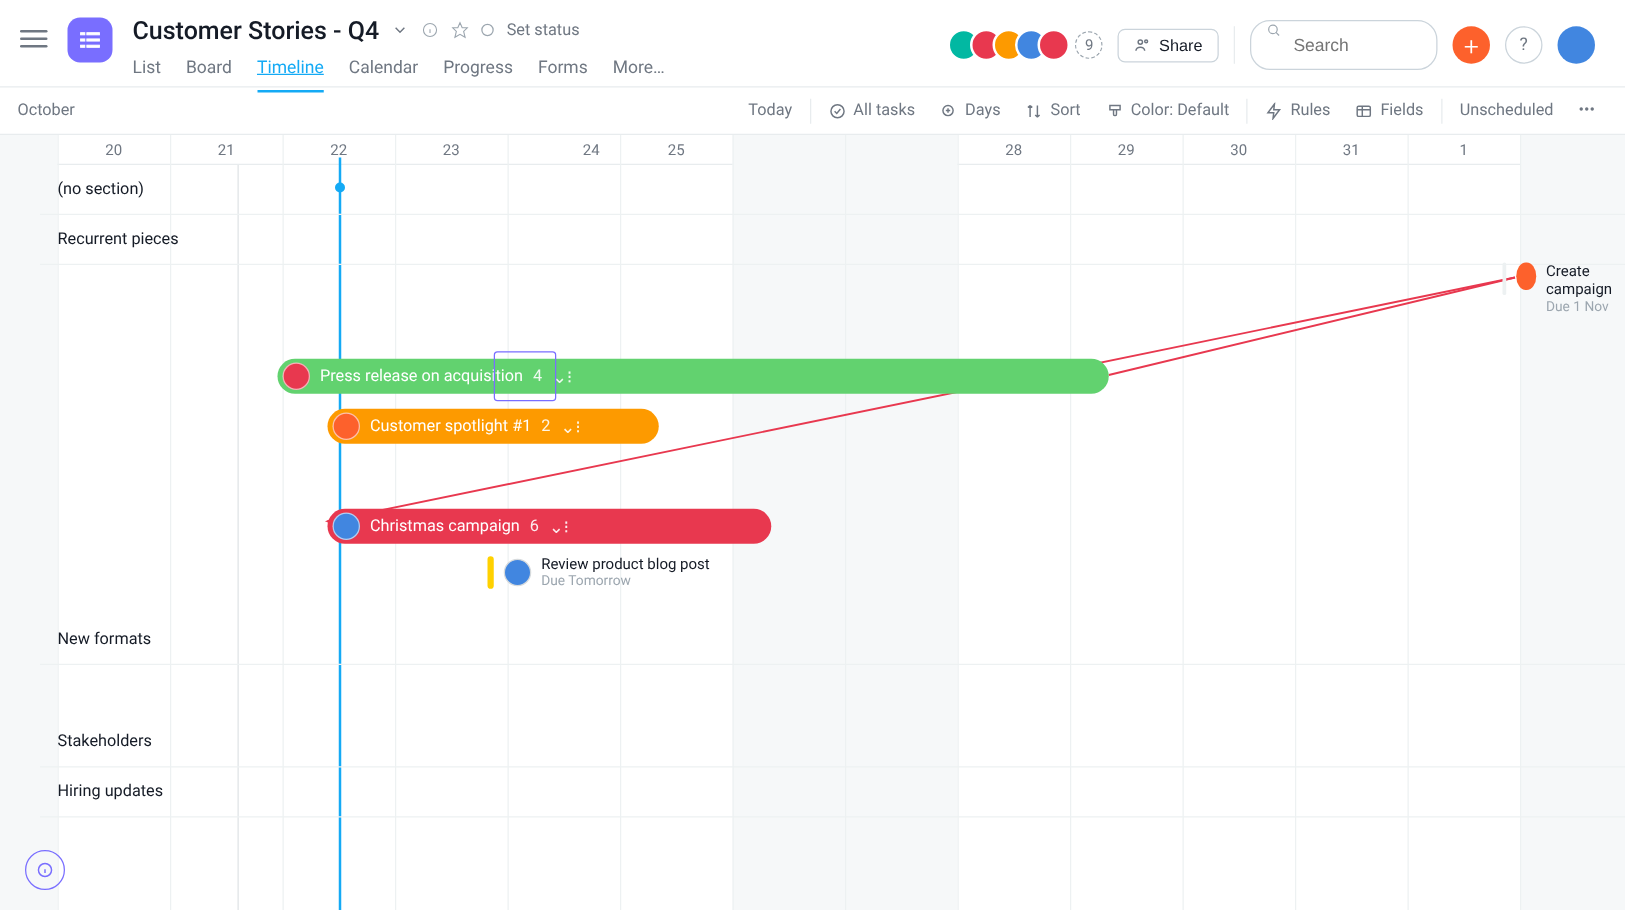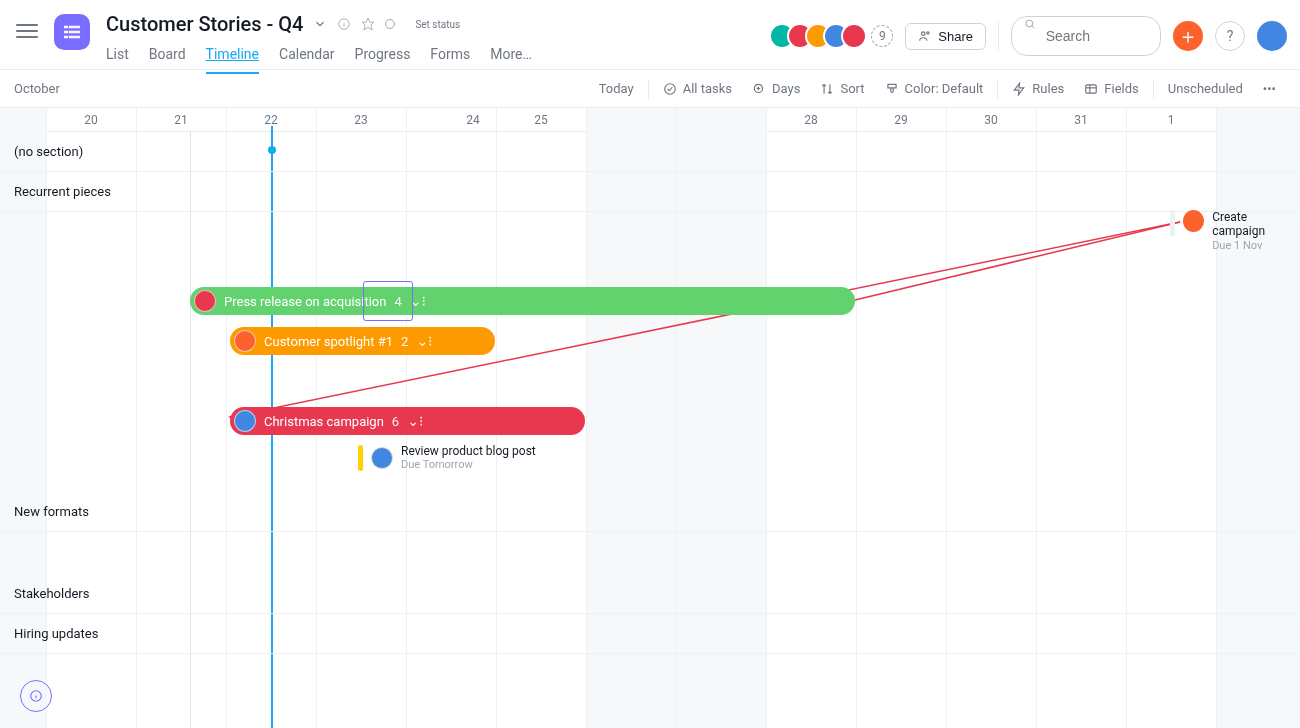--- a/index.html
+++ b/index.html
@@ -1,29 +1,29 @@
 <!DOCTYPE html>
 <html><head>
 <meta charset="utf-8">
 <style>
   * { box-sizing: border-box; }
   html, body { margin:0; padding:0; height:100%; font-family:-apple-system,BlinkMacSystemFont,"Segoe UI",Roboto,Helvetica,Arial,sans-serif; color:#151b26; }
   body { width:1300px; height:728px; overflow:hidden; background:#fff; }
 
   
-  .topbar { display:flex; align-items:flex-start; padding:10px 13px 0 16px; border-bottom:1px solid #e8ecee; height:70px; }
+  .topbar { display:flex; align-items:flex-start; padding:10px 24px 0 16px; border-bottom:1px solid #e8ecee; height:70px; }
   .hamburger { width:22px; margin-top:10px; cursor:pointer; }
   .hamburger div { height:2px; background:#6f7782; margin:4px 0; border-radius:2px; }
   .proj-icon { width:36px; height:36px; border-radius:10px; background:#796eff; margin:4px 16px 0 16px; display:flex; align-items:center; justify-content:center; }
   .proj-icon svg { width:20px; height:20px; fill:#fff; stroke:#fff; }
   .proj-area { flex:0 0 auto; }
   .title-row { display:flex; align-items:center; gap:10px; height:28px; }
   .title { font-size:20px; font-weight:500; color:#151b26; }
   .title-icn { color:#6f7782; display:inline-flex; }
-  .set-status { color:#6f7782; font-size:10px; display:flex; align-items:center; gap:20px; cursor:pointer;text-align:center; }
+  .set-status { color:#6f7782; font-size:13px; display:flex; align-items:center; gap:10px; cursor:pointer;text-align:center; }
   .status-dot { width:10px; height:10px; border-radius:50%; border:1.5px solid #9ca6af; }
   .tabs { display:flex; gap:20px; margin-top:8px; font-size:14px; }
   .tab { color:#6f7782; padding-bottom:10px; cursor:pointer; }
   .tab.active { color:#14aaf5; border-bottom:2px solid #14aaf5;text-decoration:underline; }
   .spacer { flex:1; }
   .right-tools { display:flex; align-items:center; gap:12px; margin-top:6px; }
   .avatars { display:flex; align-items:center; }
   .avatar { width:26px; height:26px; border-radius:50%; border:2px solid #fff; margin-left:-8px; background:#ccc; display:flex; align-items:center; justify-content:center; font-size:11px; color:#fff; font-weight:600; }
   .av1{background:#02b8a2}.av2{background:#e8384f}.av3{background:#fd9a00}.av4{background:#4186e0}.av5{background:#e8384f}
   .plus-count { width:22px; height:22px; border-radius:50%; border:1px dashed #9ca6af; margin-left:4px; display:flex; align-items:center; justify-content:center; font-size:12px; color:#6f7782; }
@@ -269,21 +269,21 @@
       <div class="vgl" style="left:946px"></div>
       <div class="vgl" style="left:1036px"></div>
     <div class="vgl" style="left:1126px"></div>
       <div class="vgl" style="left:1216px"></div>
     <div class="vgl" style="left:190px;background:#e0e4e6;top:24px"></div>
     <div class="today-line" style="left:271px;top:18px">
         <div class="today-dot"></div>
       </div>
   </div>
 
-  <div style="position:relative; z-index:2;">
+  <div style="position:relative; z-index:2;margin-left:32px;">
     <div class="section">
         <span>(no section)</span>
       </div>
 
     <div class="section">
         <span>Recurrent pieces</span>
       </div>
 
     <div class="task-area">
 

